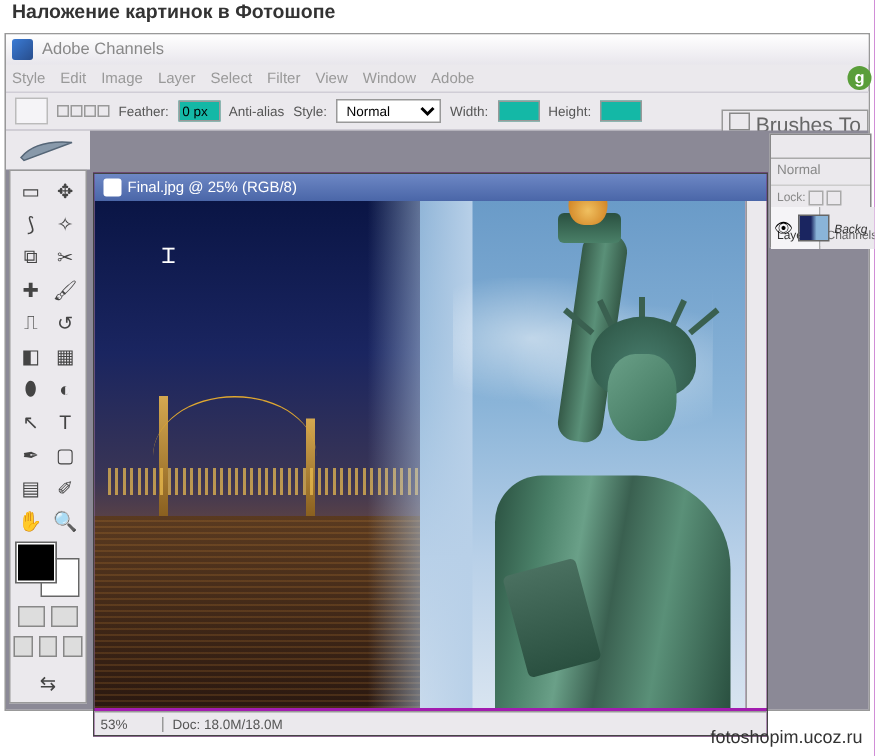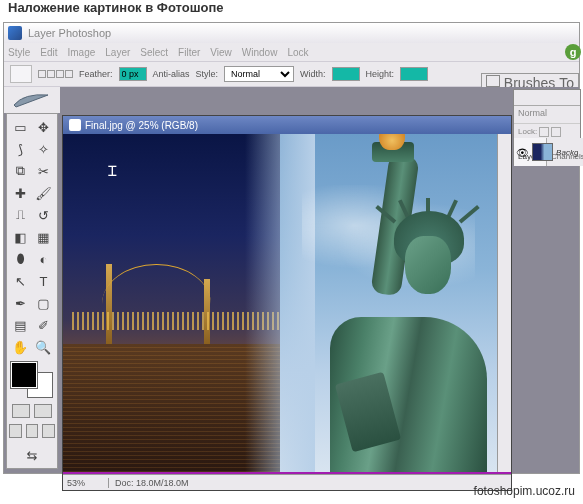--- a/index.html
+++ b/index.html
@@ -81,33 +81,33 @@
 .footer-url { position: absolute; bottom: 6px; right: 8px; font-size: 12px; font-weight: normal; color: #333; }
 </style>
 </head>
 <body>
 
 <div class="page-title">Наложение картинок в Фотошопе</div>
 
 <div class="app-window">
   <div class="title-bar">
     <div class="ps-icon"></div>
-    <span>Layer Photoshop</span>
+    <span>Adobe Channels</span>
   </div>
 
   <div class="menu-bar">
     <span>Style</span>
     <span>Edit</span>
     <span>Image</span>
     <span>Layer</span>
     <span>Select</span>
     <span>Filter</span>
     <span>View</span>
     <span>Window</span>
-    <span>Lock</span>
+    <span>Adobe</span>
   </div>
 
   <div class="options-bar">
     <div class="opt-icon"></div>
     <div class="opt-grid">
         <div></div>
         <div></div>
         <div></div>
         <div></div>
       </div>

